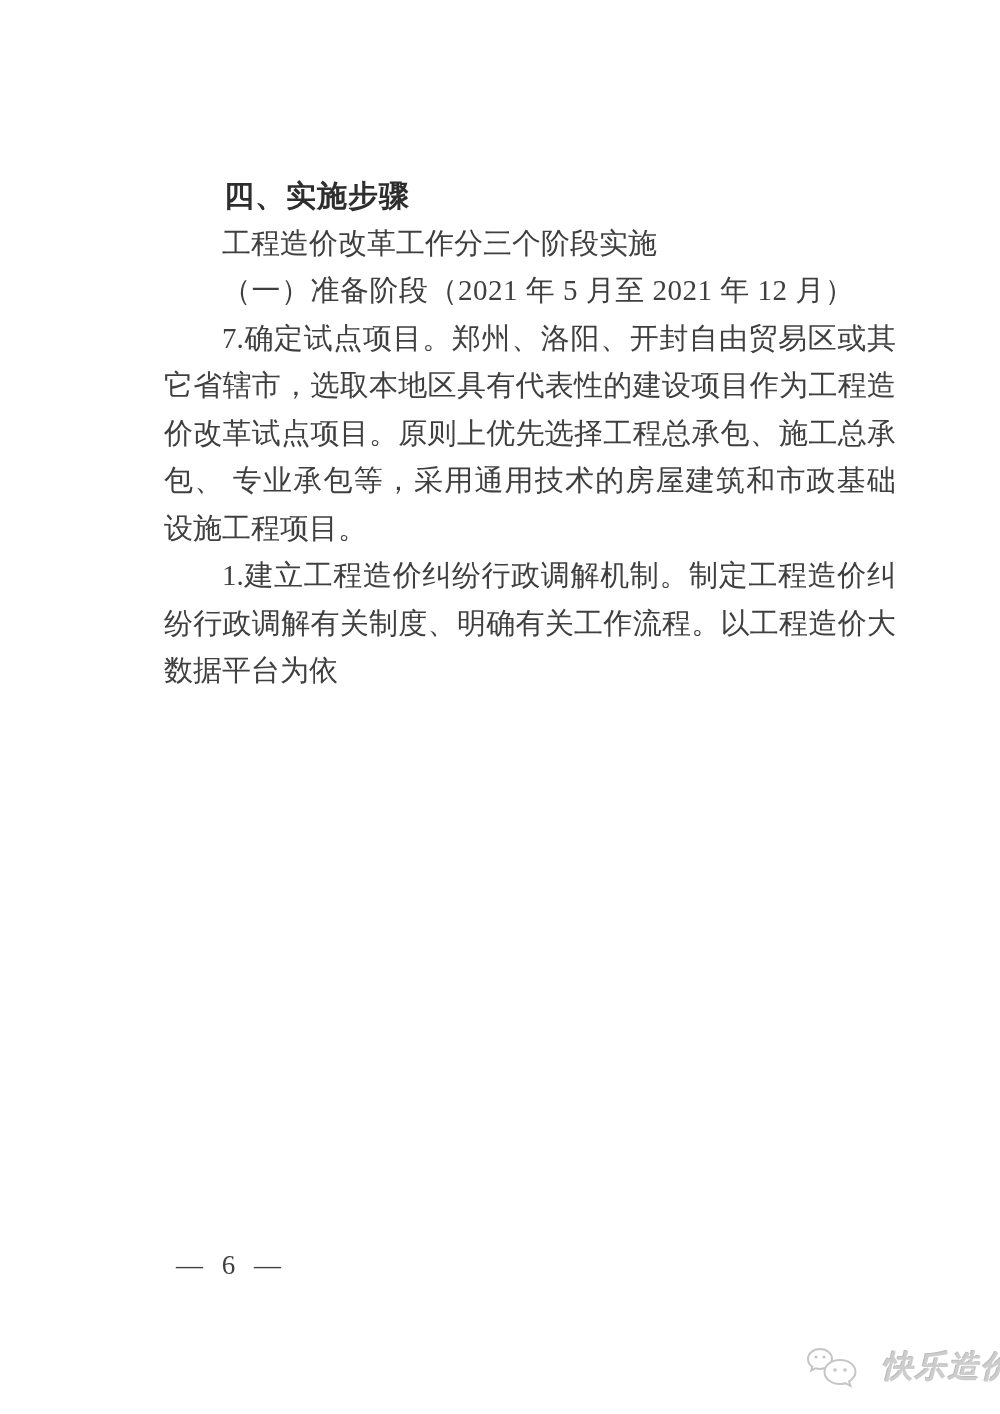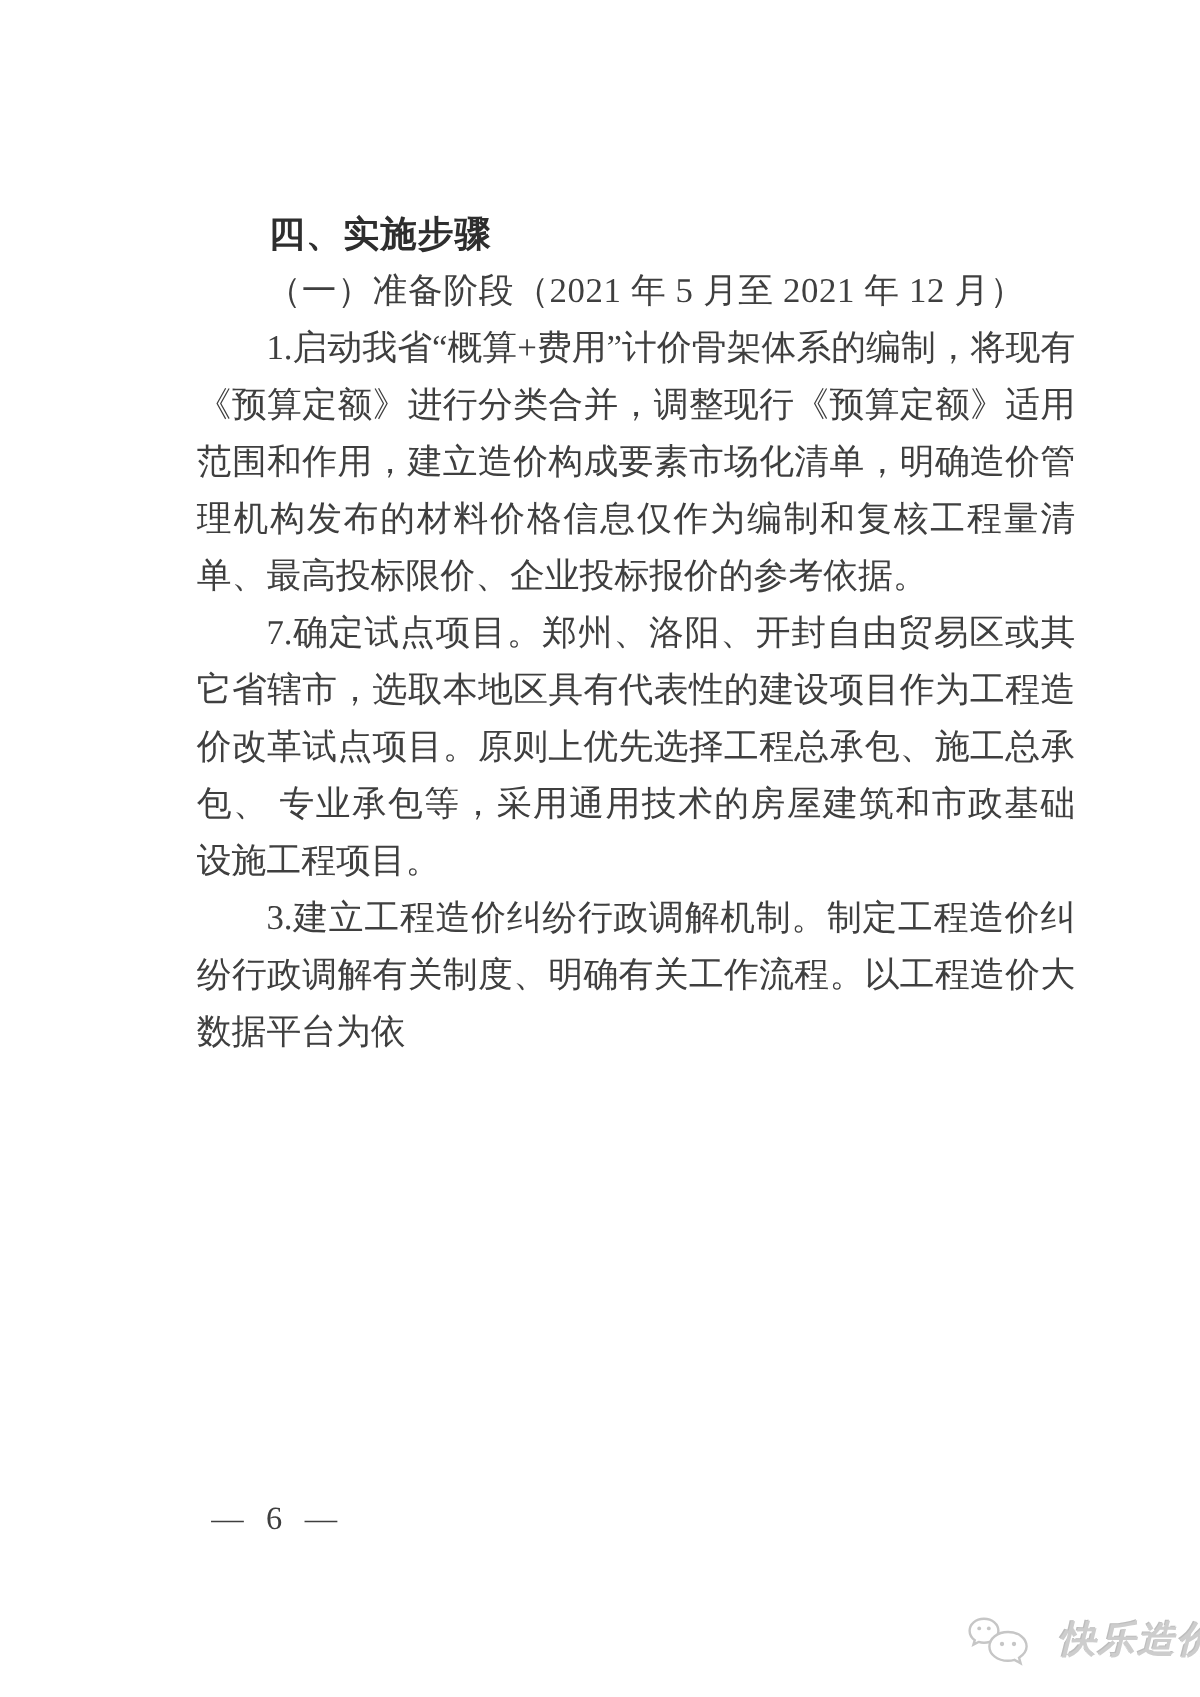--- a/index.html
+++ b/index.html
@@ -74,24 +74,24 @@
     display: block;
   }
 </style>
 </head>
 <body>
 
 <div class="page">
 
   <div class="content">
     <div class="section-heading">四、实施步骤</div>
+    <p class="intro">工程造价改革工作分三个阶段实施</p>
     <p class="stage">（一）准备阶段（2021 年 5 月至 2021 年 12 月）</p>
-    <p>1.启动我省“概算+费用”计价骨架体系的编制，将现有《预算定额》进行分类合并，调整现行《预算定额》适用范围和作用，建立造价构成要素市场化清单，明确造价管理机构发布的材料价格信息仅作为编制和复核工程量清单、最高投标限价、企业投标报价的参考依据。</p>
     <p>7.确定试点项目。郑州、洛阳、开封自由贸易区或其它省辖市，选取本地区具有代表性的建设项目作为工程造价改革试点项目。原则上优先选择工程总承包、施工总承包、 专业承包等，采用通用技术的房屋建筑和市政基础设施工程项目。</p>
-    <p>3.建立工程造价纠纷行政调解机制。制定工程造价纠纷行政调解有关制度、明确有关工作流程。以工程造价大数据平台为依</p>
+    <p>1.建立工程造价纠纷行政调解机制。制定工程造价纠纷行政调解有关制度、明确有关工作流程。以工程造价大数据平台为依</p>
   </div>
 
   <div class="page-number">— 6 —</div>
 
   <div class="watermark">
     <span>
       <svg width="52" height="46" viewBox="0 0 52 46" fill="none" xmlns="http://www.w3.org/2000/svg">
 
         <path d="M14 3 C7 3 2 7.5 2 13 C2 16.2 3.7 19 6.3 20.8 L5.2 24.5 L9.5 22.3 C10.9 22.8 12.4 23 14 23 C21 23 26 18.5 26 13 C26 7.5 21 3 14 3 Z" stroke="#c6c6c6" stroke-width="2" fill="#ffffff"></path>
         <circle cx="10" cy="11" r="1.6" fill="#c6c6c6"></circle>

